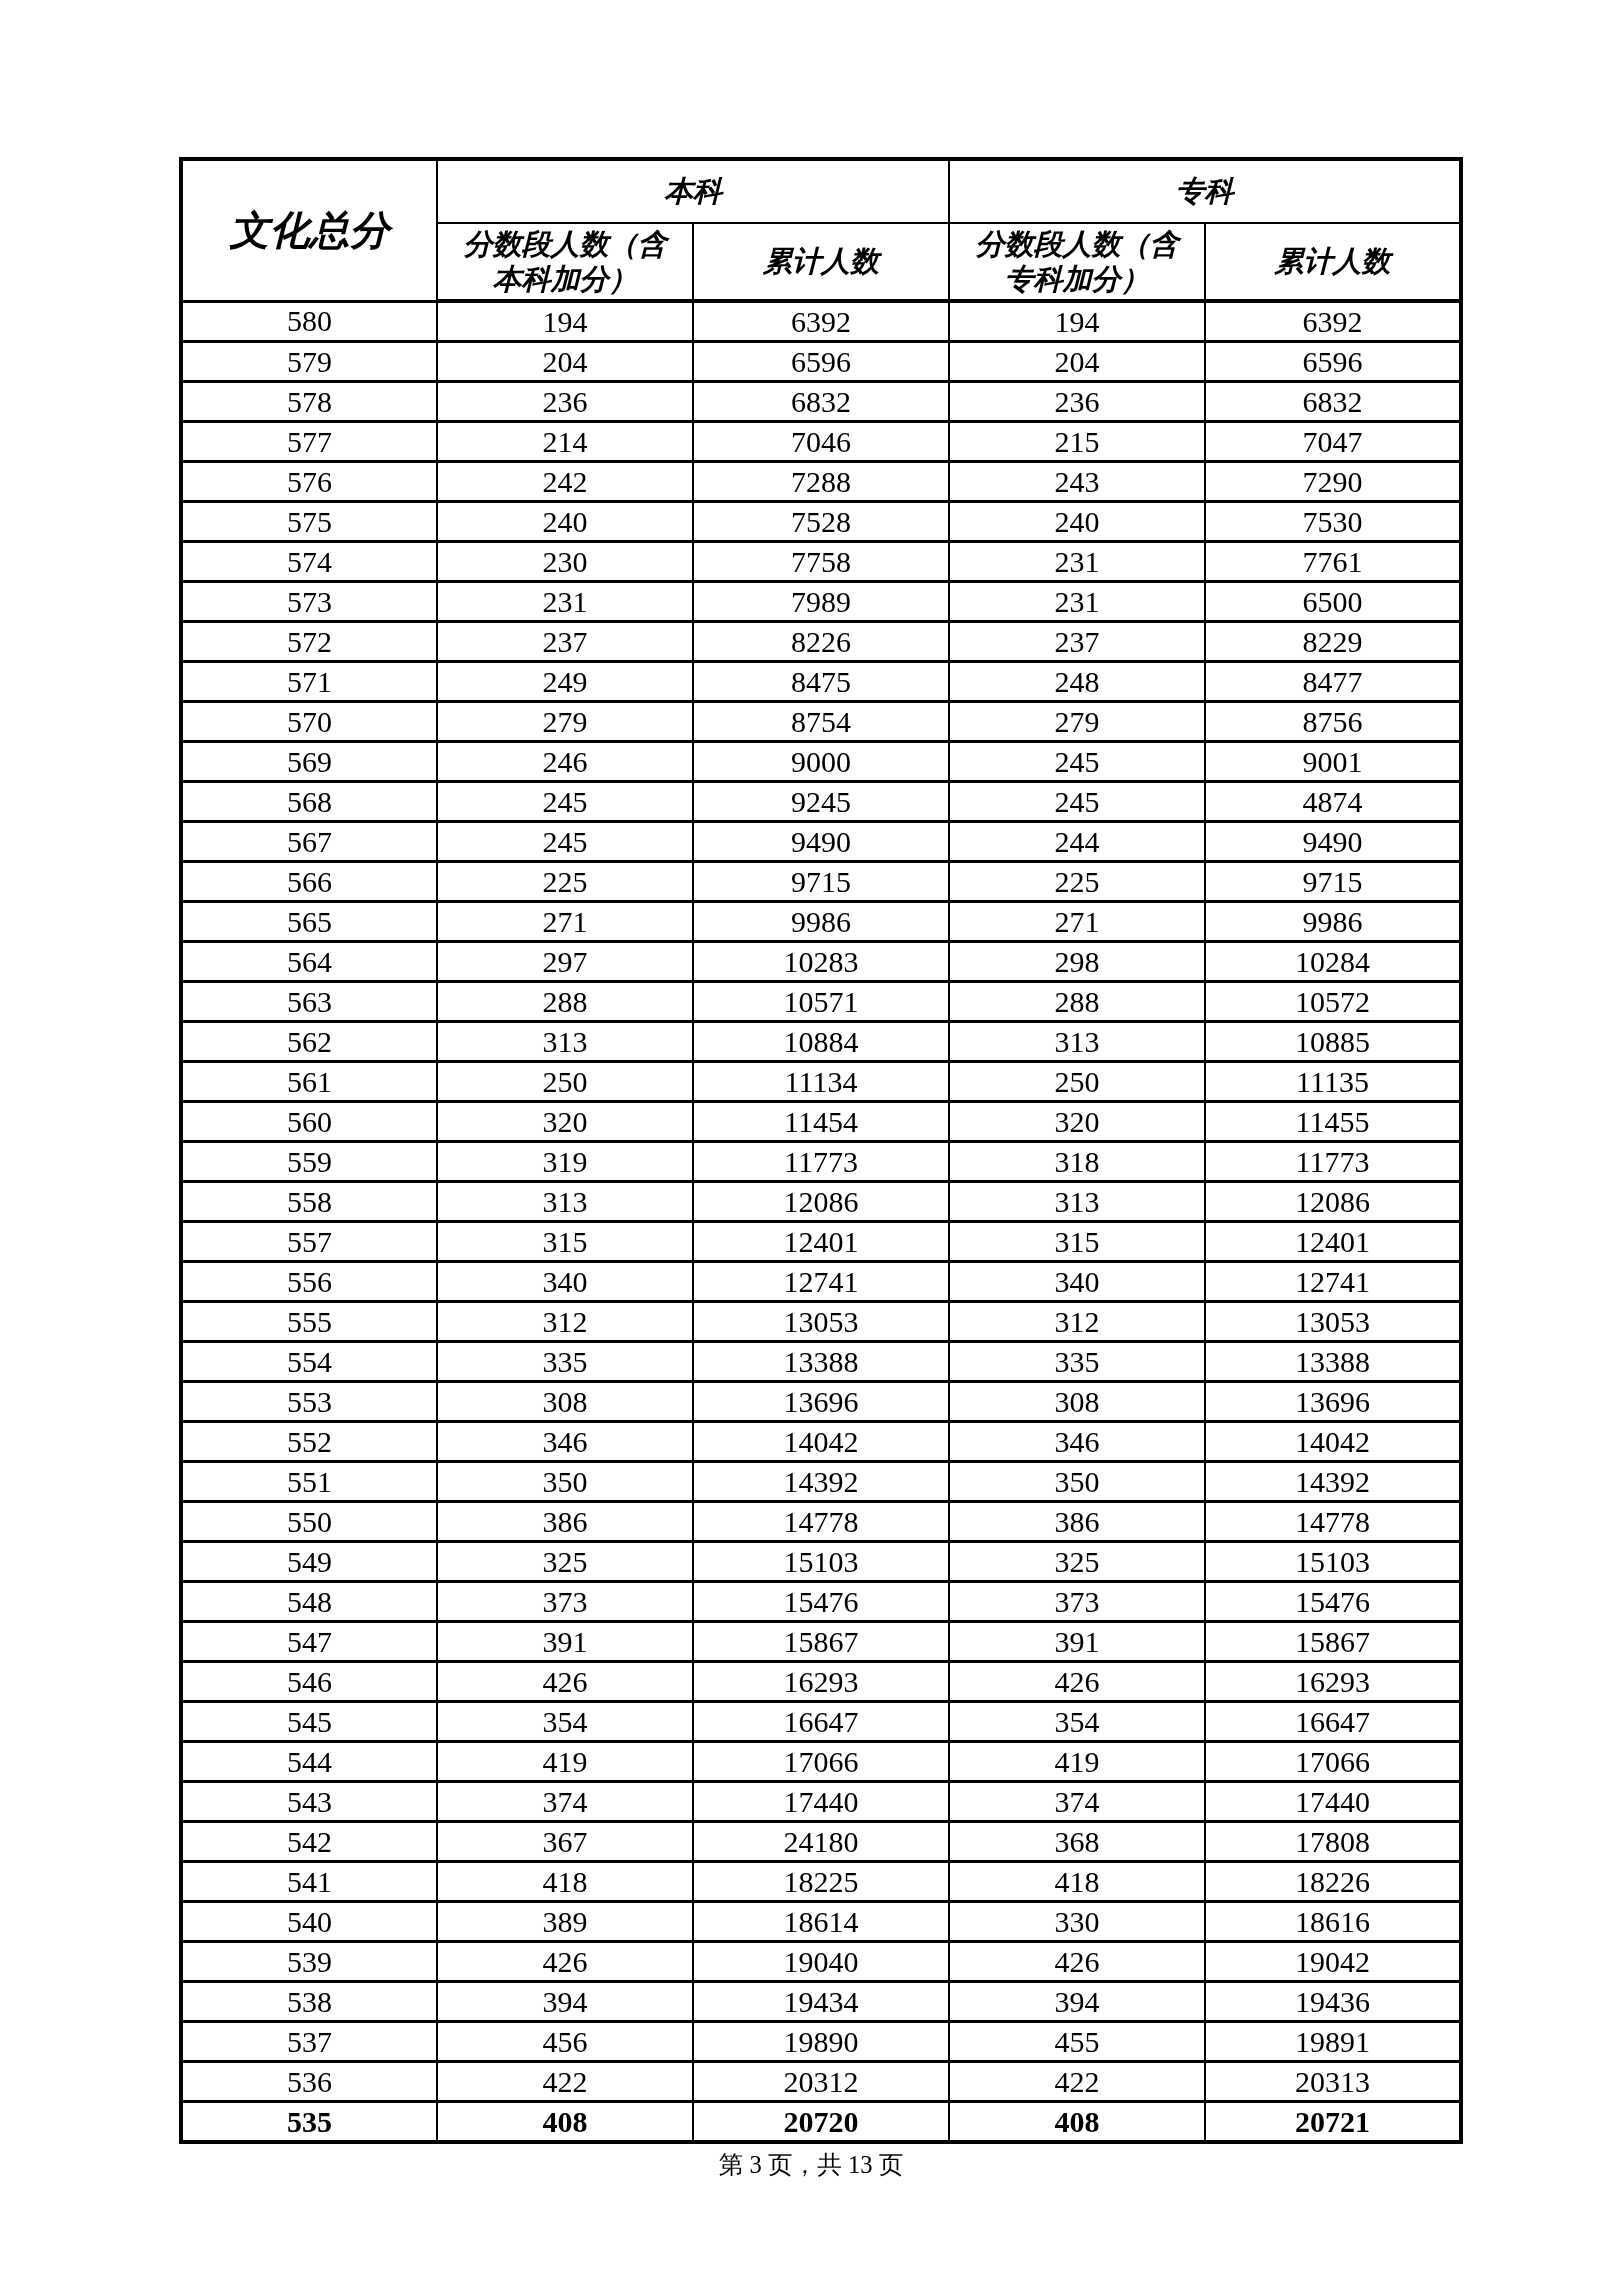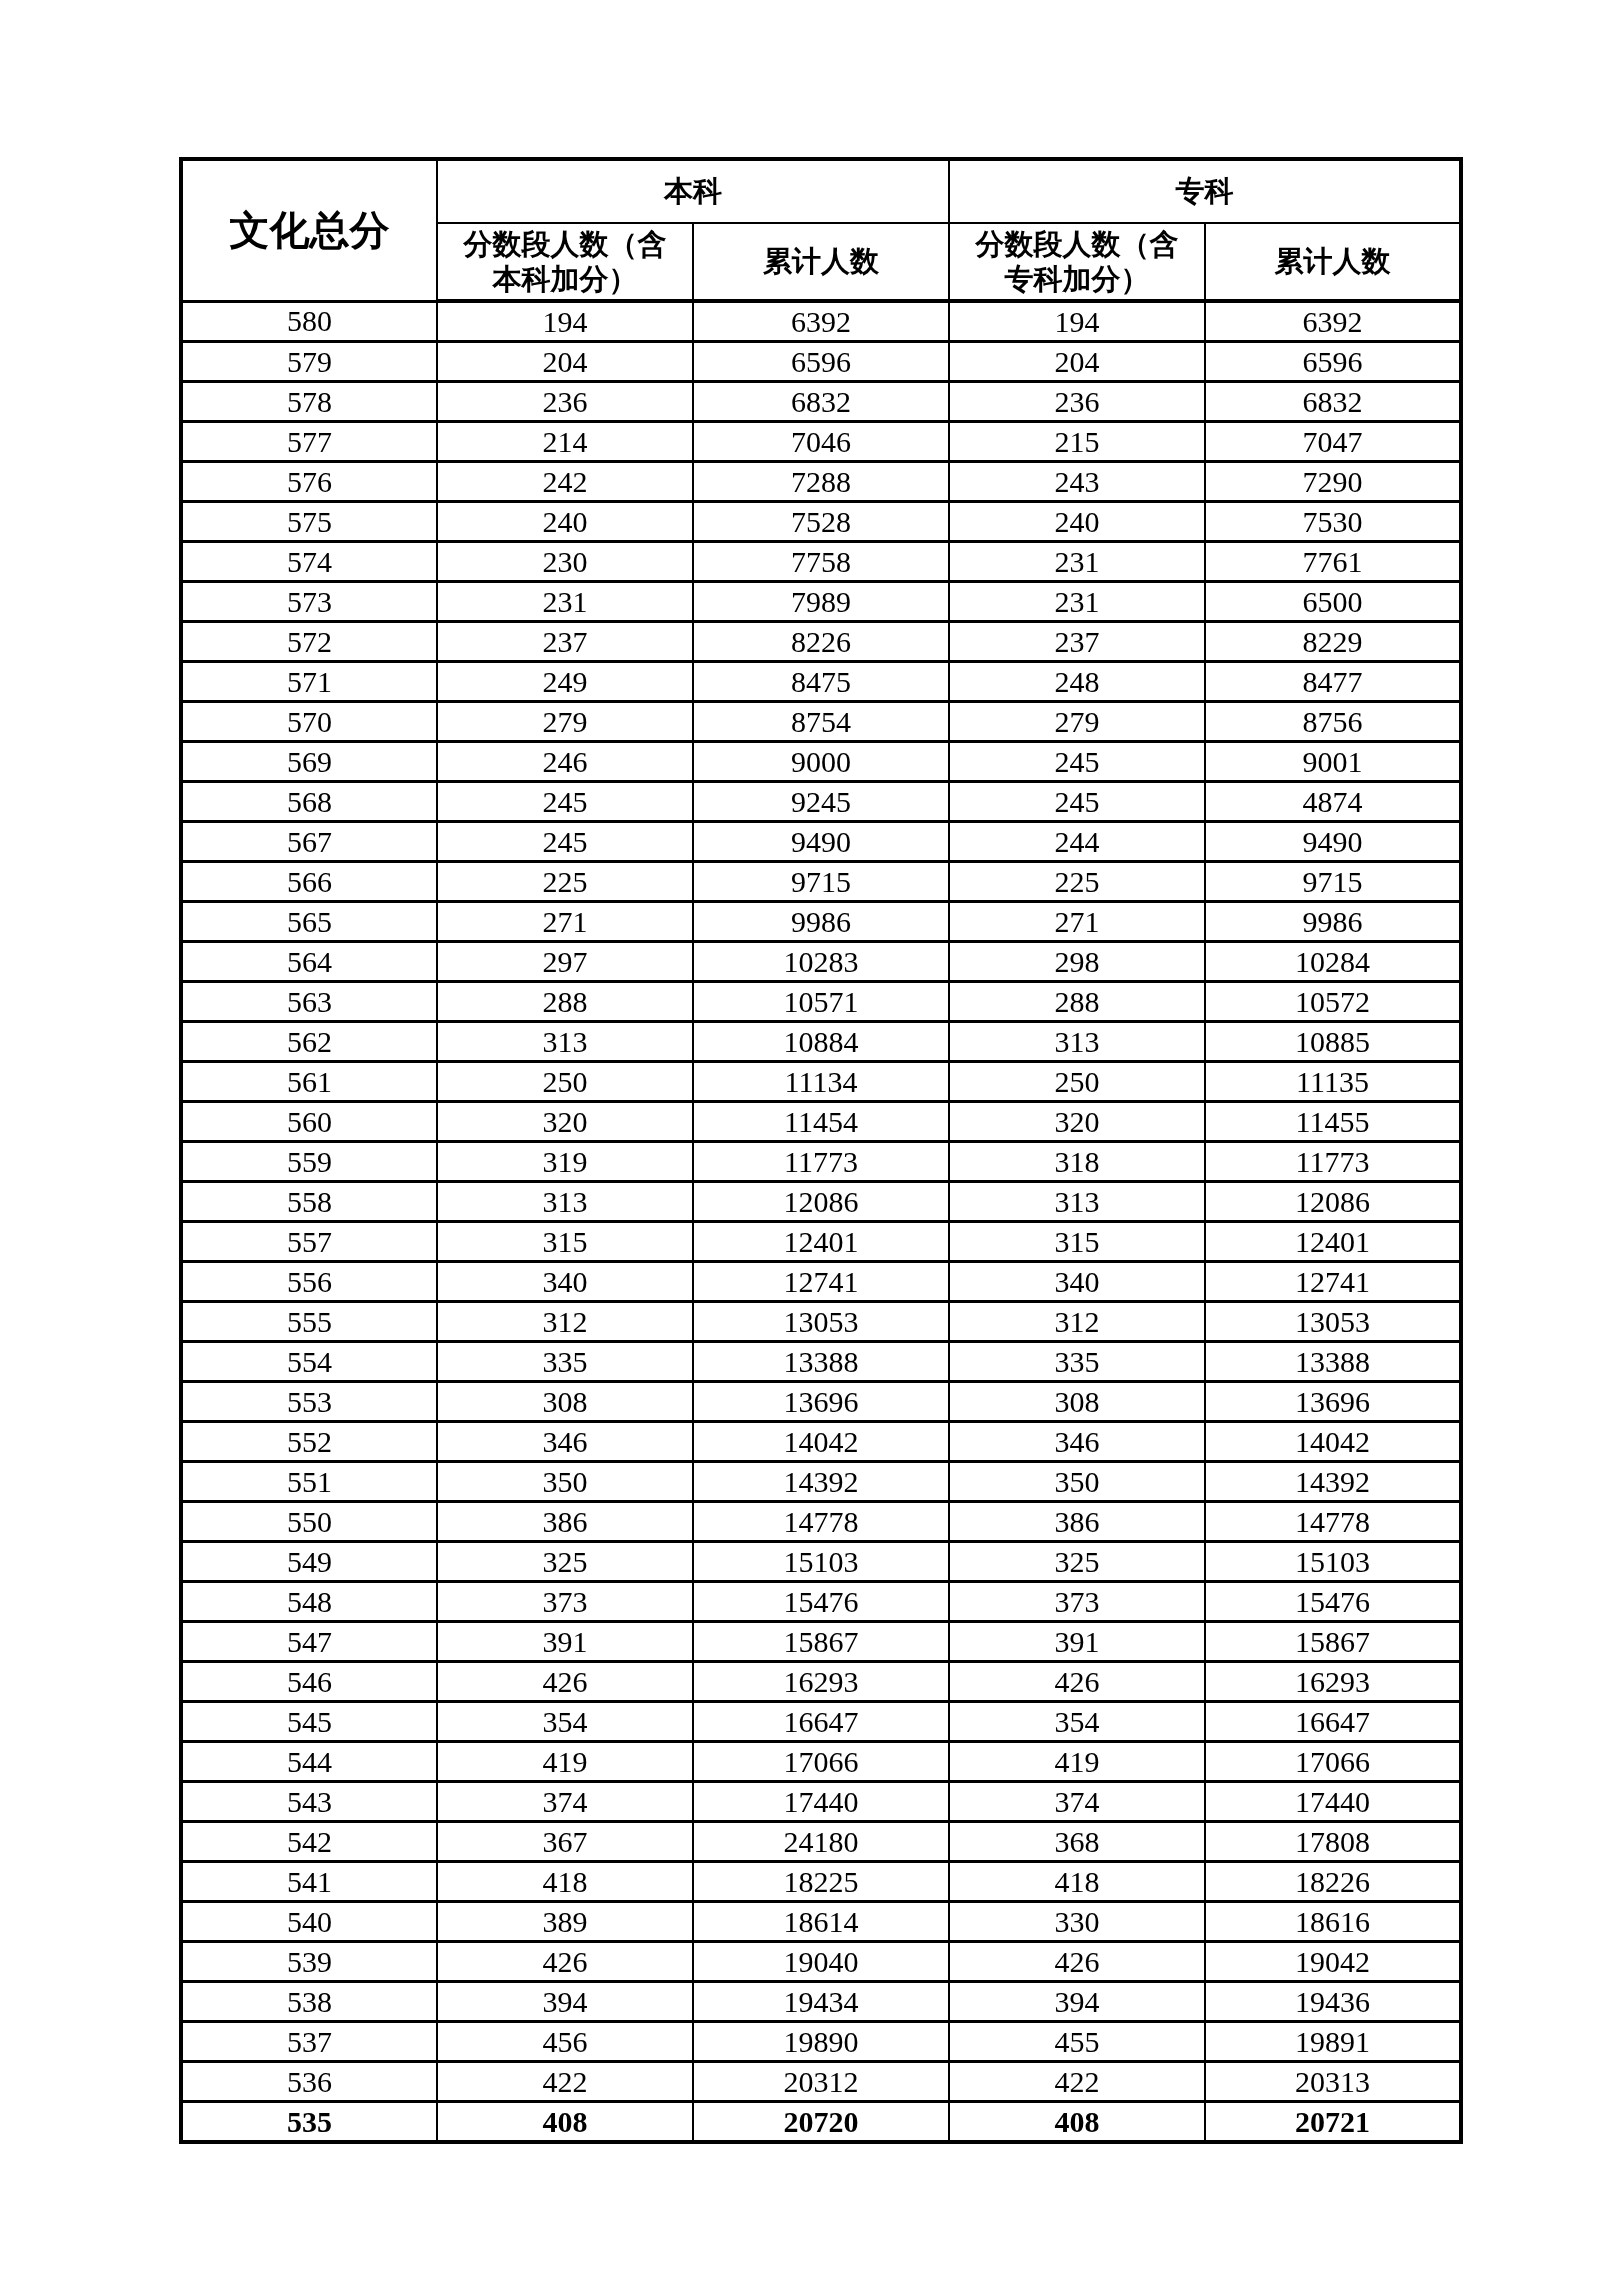--- a/index.html
+++ b/index.html
@@ -28,20 +28,21 @@
     border: 2.7px solid #000;
     text-align: center;
     vertical-align: middle;
     padding: 0;
   }
   thead th {
     font-family: "Liberation Sans", "DejaVu Sans", sans-serif;
     font-weight: bold;
     font-size: 29px;
     line-height: 1.2;
+    font-style: italic;
   }
   tr.group-row th { height: 61px; }
   tr.sub-row th {
     height: 75px;
     border-bottom: 4.8px solid #000;
   }
   th.band-head { white-space: pre-line; }
   th.score-head { font-size: 40px; }
   tbody td {
     height: 37px;
@@ -408,15 +409,16 @@
         <tr>
           <td>535</td>
           <td>408</td>
           <td>20720</td>
           <td>408</td>
           <td>20721</td>
         </tr>
       </tbody>
   </table>
 
+  <div class="footer">第 3 页，共 13 页</div>
 
 </div>
 
 
 </body></html>

